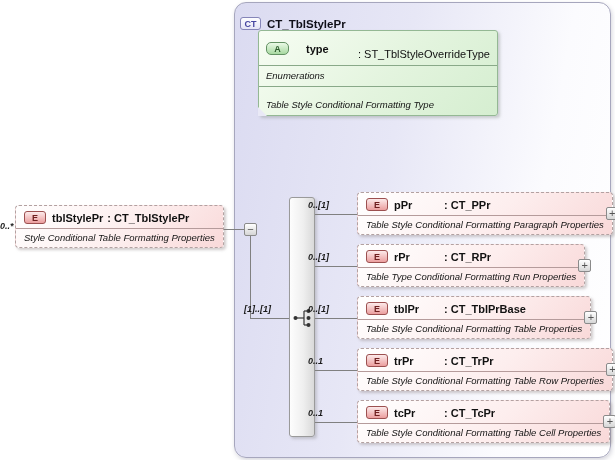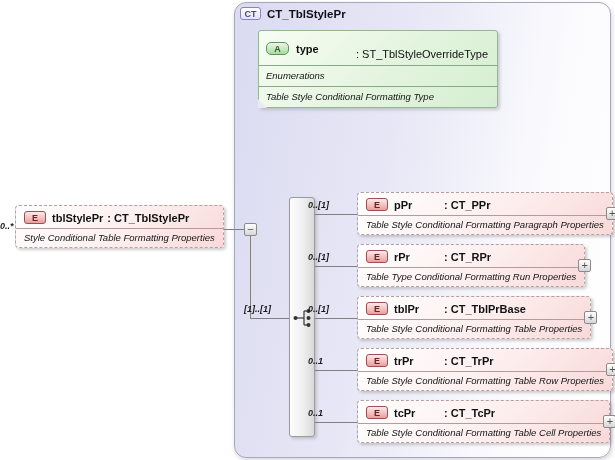--- a/index.html
+++ b/index.html
@@ -7,21 +7,21 @@
   body { font-family:"Liberation Sans", sans-serif; font-size:11px; color:#111; }
   .canvas { position:relative; width:615px; height:460px; background:#ffffff; overflow:hidden; }
 
   
   .ct-container {
     position:absolute; left:234px; top:2px; width:377px; height:456px;
     border:1px solid #a6a6bd; border-radius:12px;
     background:linear-gradient(100deg, #dbdbf1 0%, #e7e7f6 40%, #fbfbfe 75%, #ffffff 100%);
     box-shadow:1px 2px 4px rgba(90,90,120,0.25);
   }
-  .ct-header { position:absolute; left:240px; top:7px; display:flex; align-items:center; z-index:3; }
+  .ct-header { position:absolute; left:240px; top:17px; display:flex; align-items:center; z-index:3; }
   .ct-badge {
     display:inline-flex; justify-content:center; align-items:center;
     width:21px; height:13px; border:1px solid #8585b8; border-radius:3px;
     background:linear-gradient(180deg,#fdfdff,#e4e4f6); color:#4646a0;
     font-size:9px; font-weight:bold; letter-spacing:0;
   }
   .ct-title { margin-left:6px; font-weight:bold; font-size:11.5px; color:#101018; }
 
   
   .a-badge {
@@ -38,28 +38,28 @@
   }
 
   
   .attr-box {
     position:absolute; left:258px; top:30px; width:240px; z-index:2;
     border:1px solid #94b894; border-radius:3px;
     background:linear-gradient(135deg,#f7fdf3 0%, #e3f4de 55%, #d5eed0 100%);
     box-shadow:2px 2px 3px rgba(120,130,120,0.35);
   }
   .attr-header { display:flex; align-items:center; padding:6px 7px 5px; border-bottom:1px solid #89a989; }
-  .attr-name { font-weight:bold; width:60px; margin-left:7px; }
+  .attr-name { font-weight:bold; width:60px; margin-left:17px; }
   .attr-type { font-weight:normal; white-space:nowrap;margin-top:11px; }
   .attr-enums { display:flex; padding:4px 7px 5px; }
   .enum-label { font-style:italic; font-size:9.5px; width:68px; flex:0 0 auto; color:#141414; }
   .enum-values { font-size:9px; color:#9a9a9a; line-height:11px; }
   .attr-annotation {
     border-top:1px solid #89a989; font-style:italic; font-size:9.5px;
-    padding:4px 7px 5px; color:#141414; white-space:nowrap;
+    padding:12px 7px 5px; color:#141414; white-space:nowrap;
   }
   .attr-fold {
     position:absolute; left:-1px; bottom:-1px; width:0; height:0;
     border-bottom:9px solid #e9e9f6; border-right:9px solid transparent;
   }
 
   
   .elem-box {
     position:absolute; z-index:2; white-space:nowrap;
     border:1px dashed #b3a1a1; border-radius:4px;

